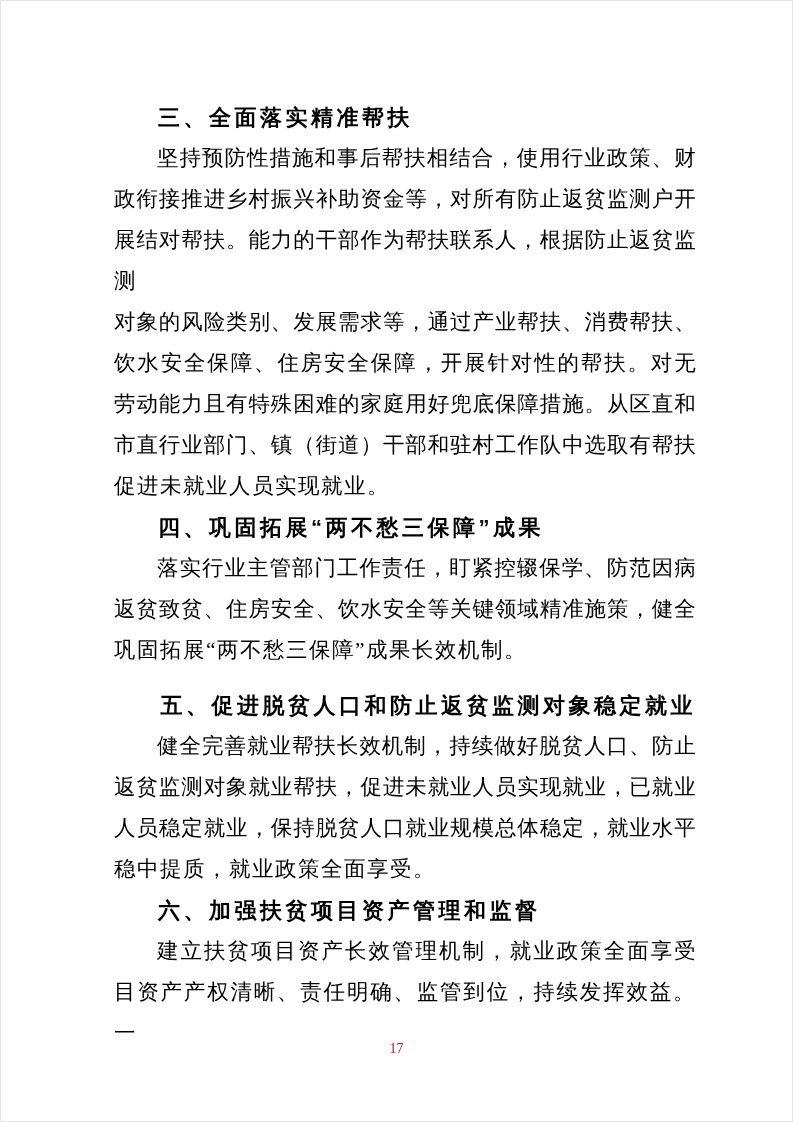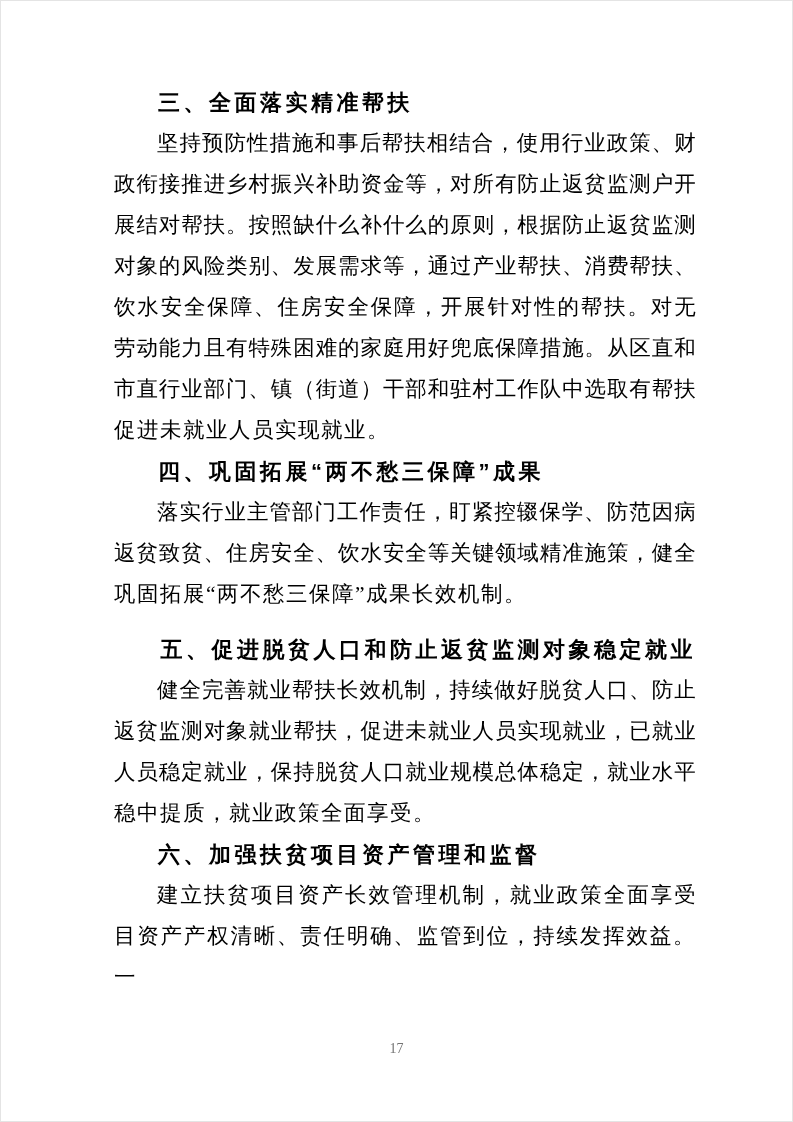--- a/index.html
+++ b/index.html
@@ -10,21 +10,21 @@
     background: #ffffff;
     box-sizing: border-box;
     border: 1px solid #e4e4e4;
     color: #000000;
     font-family: "Liberation Serif", "DejaVu Serif", serif;
     overflow: hidden;
   }
   .content {
     position: absolute;
     left: 113px;
-    top: 81px;
+    top: 96px;
     width: 582px;
   }
   .heading {
     margin: 0;
     font-family: "Liberation Sans", "DejaVu Sans", sans-serif;
     font-weight: 700;
     font-size: 22px;
     line-height: 41px;
     letter-spacing: 3.5px;
     text-indent: 2em;
@@ -45,35 +45,35 @@
   .para .line.last { text-align-last: left; letter-spacing: 1.5px; }
   .page-number {
     position: absolute;
     top: 1040px;
     left: 0;
     width: 100%;
     text-align: center;
     font-size: 14px;
     line-height: 16px;
     font-family: "Liberation Serif", "DejaVu Serif", serif;
-    color: #737373;
+    color: #b91c1c;
   }
 </style>
 </head>
 <body>
 
 <div class="page">
   <div class="content">
 
     <section class="sec sec-1">
       <h2 class="heading">三、全面落实精准帮扶</h2>
       <div class="para">
           <div class="line first">坚持预防性措施和事后帮扶相结合，使用行业政策、财</div>
           <div class="line">政衔接推进乡村振兴补助资金等，对所有防止返贫监测户开</div>
-          <div class="line">展结对帮扶。按照缺什么补什么的原则，根据防止返贫监测</div>
+          <div class="line">展结对帮扶。能力的干部作为帮扶联系人，根据防止返贫监测</div>
           <div class="line">对象的风险类别、发展需求等，通过产业帮扶、消费帮扶、</div>
           <div class="line">饮水安全保障、住房安全保障，开展针对性的帮扶。对无</div>
           <div class="line">劳动能力且有特殊困难的家庭用好兜底保障措施。从区直和</div>
           <div class="line">市直行业部门、镇（街道）干部和驻村工作队中选取有帮扶</div>
           <div class="line last">促进未就业人员实现就业。</div>
         </div>
     </section>
 
     <section class="sec sec-2">
       <h2 class="heading">四、巩固拓展“两不愁三保障”成果</h2>

